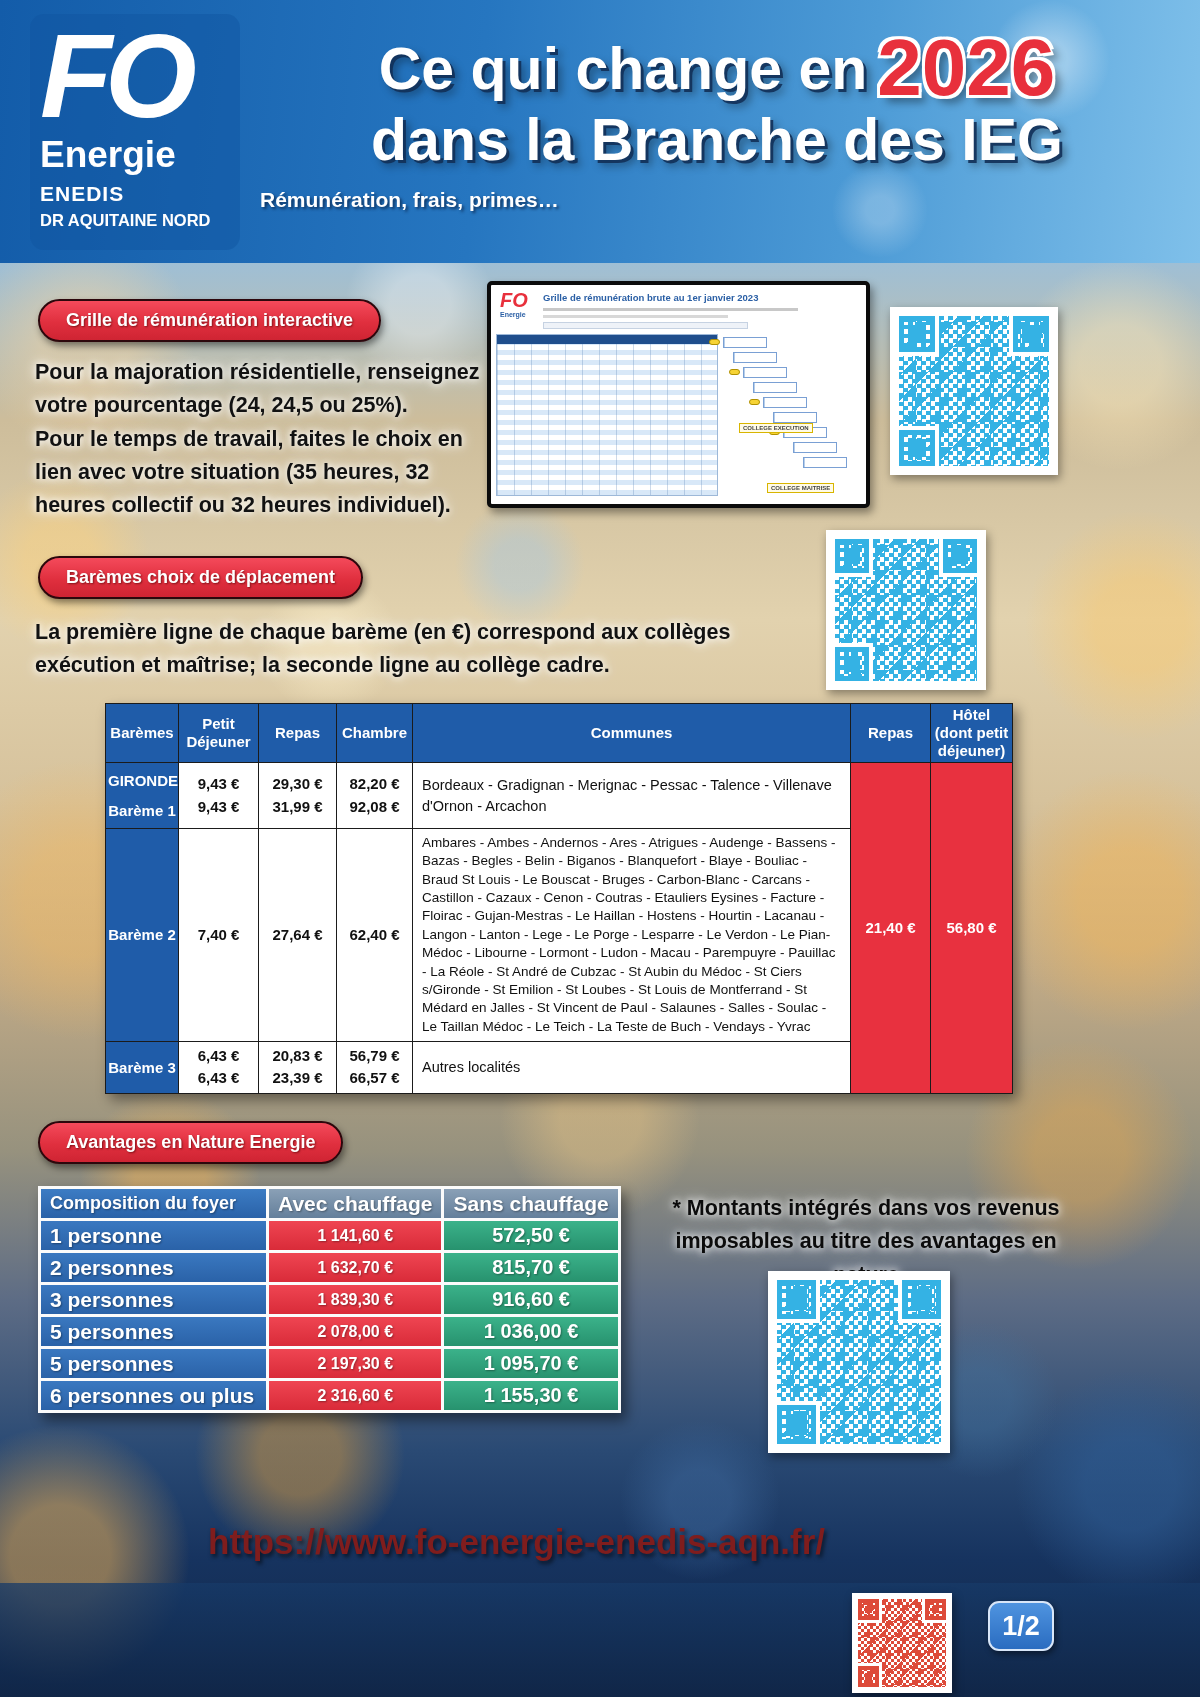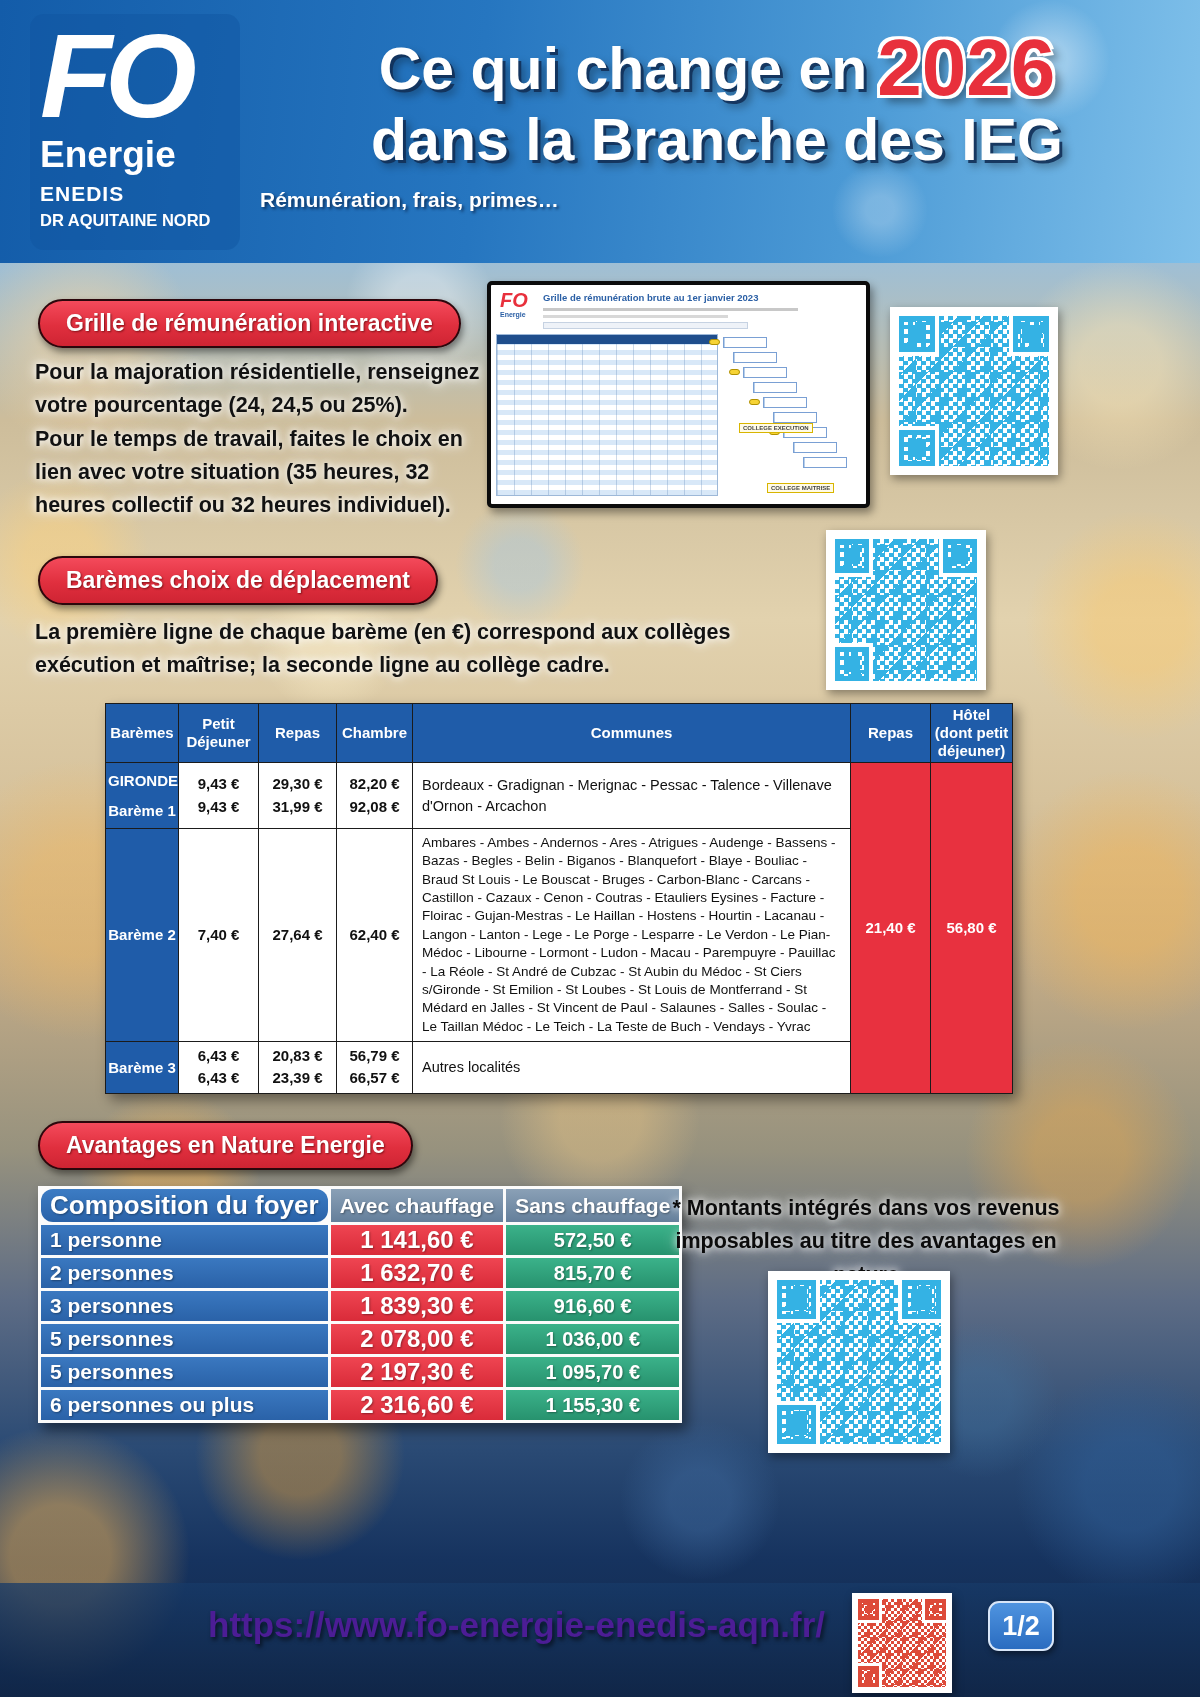--- a/index.html
+++ b/index.html
@@ -48,21 +48,21 @@
     text-shadow: 3px 3px 0 rgba(18,48,88,.9), 6px 6px 8px rgba(0,0,0,.35); line-height: 1.05; }
   .title-year { font-size: 80px; color: #e8303c; vertical-align: -6px; padding-left: 10px;
     text-shadow: -3px -3px 0 #fff, 3px -3px 0 #fff, -3px 3px 0 #fff, 3px 3px 0 #fff, 7px 7px 8px rgba(0,0,0,.4); }
   .subtitle { margin-top: 16px; text-align: left; padding-left: 8px; font-size: 21px; font-weight: bold; color: #fff;
     text-shadow: 2px 2px 3px rgba(10,40,80,.85); }
 
   
   .pill { position: absolute; display: inline-flex; align-items: center; justify-content: center;
     padding: 9px 26px; border-radius: 28px; border: 2px solid #2c070c;
     background: linear-gradient(180deg,#f44a5b 0%,#e02f3e 55%,#cf2433 100%);
-    color: #fff; font-weight: bold; font-size: 23px; white-space: nowrap;
+    color: #fff; font-weight: bold; font-size: 18px; white-space: nowrap;
     box-shadow: 2px 4px 7px rgba(0,0,0,.45); text-shadow: 1px 1px 2px rgba(70,0,0,.6); }
   .pill-grille    { left: 38px; top: 299px; }
   .pill-baremes   { left: 38px; top: 556px; }
   .pill-avantages { left: 38px; top: 1121px; }
 
   
   .para { position: absolute; font-weight: bold; color: #121212; line-height: 1.55; font-size: 21.5px;
     text-shadow: 0 0 6px rgba(255,255,255,.95), 0 0 12px rgba(255,255,255,.8), 0 0 18px rgba(255,255,255,.6); }
   .para-grille  { left: 35px; top: 356px; width: 455px; }
   .para-baremes { left: 35px; top: 616px; width: 790px; }
@@ -124,34 +124,34 @@
   .cell-com2 { font-size: 13.5px; color: #111; text-align: left; padding: 5px 9px; line-height: 1.36; }
   .cell-red { background: #e8313f; color: #fff; font-weight: bold; font-size: 15px; text-align: center; }
   .row1 td { height: 66px; }
   .row3 td { height: 48px; }
 
   
   .atable { position: absolute; left: 38px; top: 1186px; border-collapse: separate; border-spacing: 3px;
     background: #fbfbfb; box-shadow: 5px 7px 12px rgba(0,0,0,.45); }
   .atable th, .atable td { height: 29px; padding: 1px 9px; white-space: nowrap;
     text-shadow: 1px 1px 2px rgba(0,0,0,.35); }
-  .a-h1 { width: 225px; background: linear-gradient(180deg,#3c7cc4,#2a62a8); color: #fff; font-weight: bold; font-size: 26px; text-align: left; border-radius: 12px; }
+  .a-h1 { width: 225px; background: linear-gradient(180deg,#3c7cc4,#2a62a8); color: #fff; font-weight: bold; font-size: 18px; text-align: left; }
   .a-h2, .a-h3 { width: 162px; background: linear-gradient(180deg,#8aa0b6,#647f9b); color: #fff; font-weight: bold; font-size: 21px; text-align: center; }
   .a-name { background: linear-gradient(180deg,#3a78c0,#2a62a8); color: #fff; font-weight: bold; font-size: 21px; text-align: left; }
-  .a-red { background: linear-gradient(180deg,#ef4552,#d92b39); color: #fff; font-weight: bold; font-size: 24px; text-align: center; }
+  .a-red { background: linear-gradient(180deg,#ef4552,#d92b39); color: #fff; font-weight: bold; font-size: 16px; text-align: center; }
   .a-green { background: linear-gradient(180deg,#3bb28a,#27926e); color: #fff; font-weight: bold; font-size: 20px; text-align: center; }
 
   .note { position: absolute; left: 640px; top: 1192px; width: 452px; text-align: center;
     font-size: 21.5px; font-weight: bold; color: #0c0c0c; line-height: 1.55;
     text-shadow: 0 0 7px rgba(255,255,255,.95), 0 0 14px rgba(255,255,255,.8); }
 
   
   .footer { position: absolute; left: 0; top: 1583px; width: 1200px; height: 114px;
     background: linear-gradient(180deg, rgba(23,58,104,.75), rgba(16,38,72,.85)); }
-  .url { position: absolute; left: 208px; top: 1605px; font-size: 35px; font-weight: bold; color: #4c1d95;
+  .url { position: absolute; left: 208px; top: 1522px; font-size: 35px; font-weight: bold; color: #7f1d1d;
     text-shadow: 2px 3px 4px rgba(0,0,0,.6); text-decoration: none; }
   .page-badge { position: absolute; left: 988px; top: 1601px; width: 66px; height: 50px;
     background: linear-gradient(180deg,#4f94e0,#2a6cc0); border: 2px solid #d8e6f8; border-radius: 11px;
     color: #fff; font-size: 27px; font-weight: bold; display: flex; align-items: center; justify-content: center;
     box-shadow: 2px 3px 6px rgba(0,0,0,.45); }
 </style>
 </head>
 <body>
 
 <div class="page">

